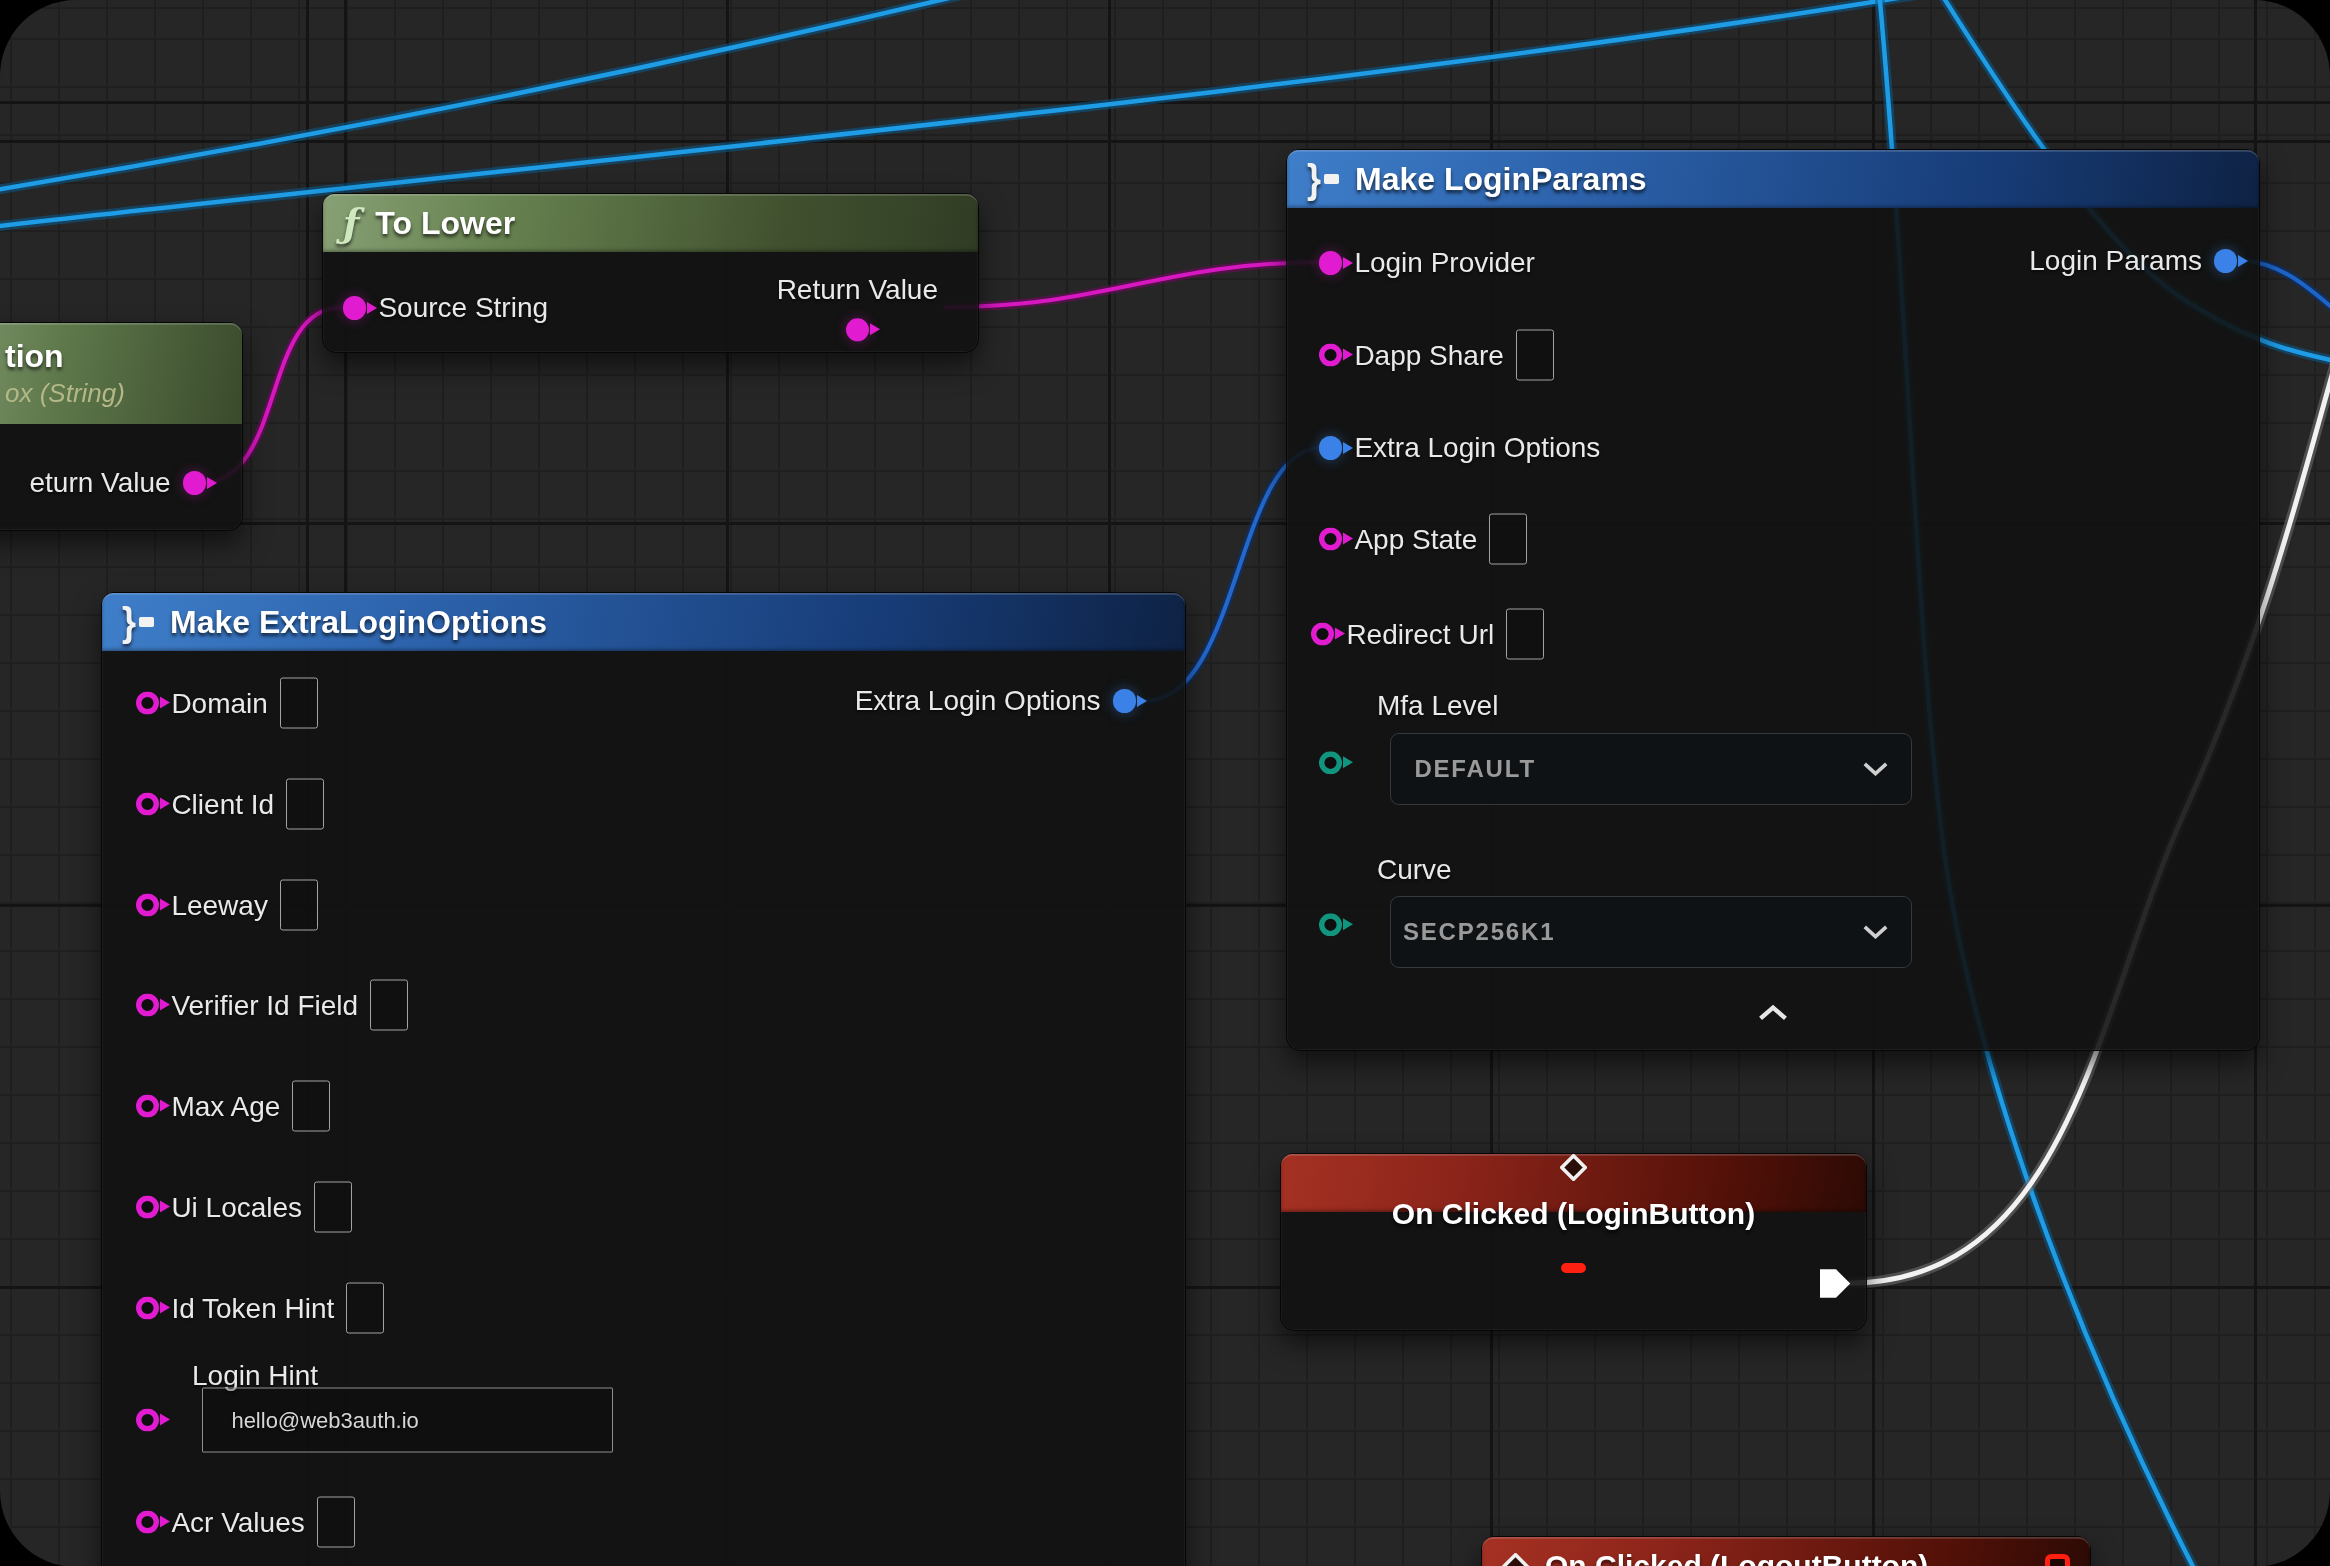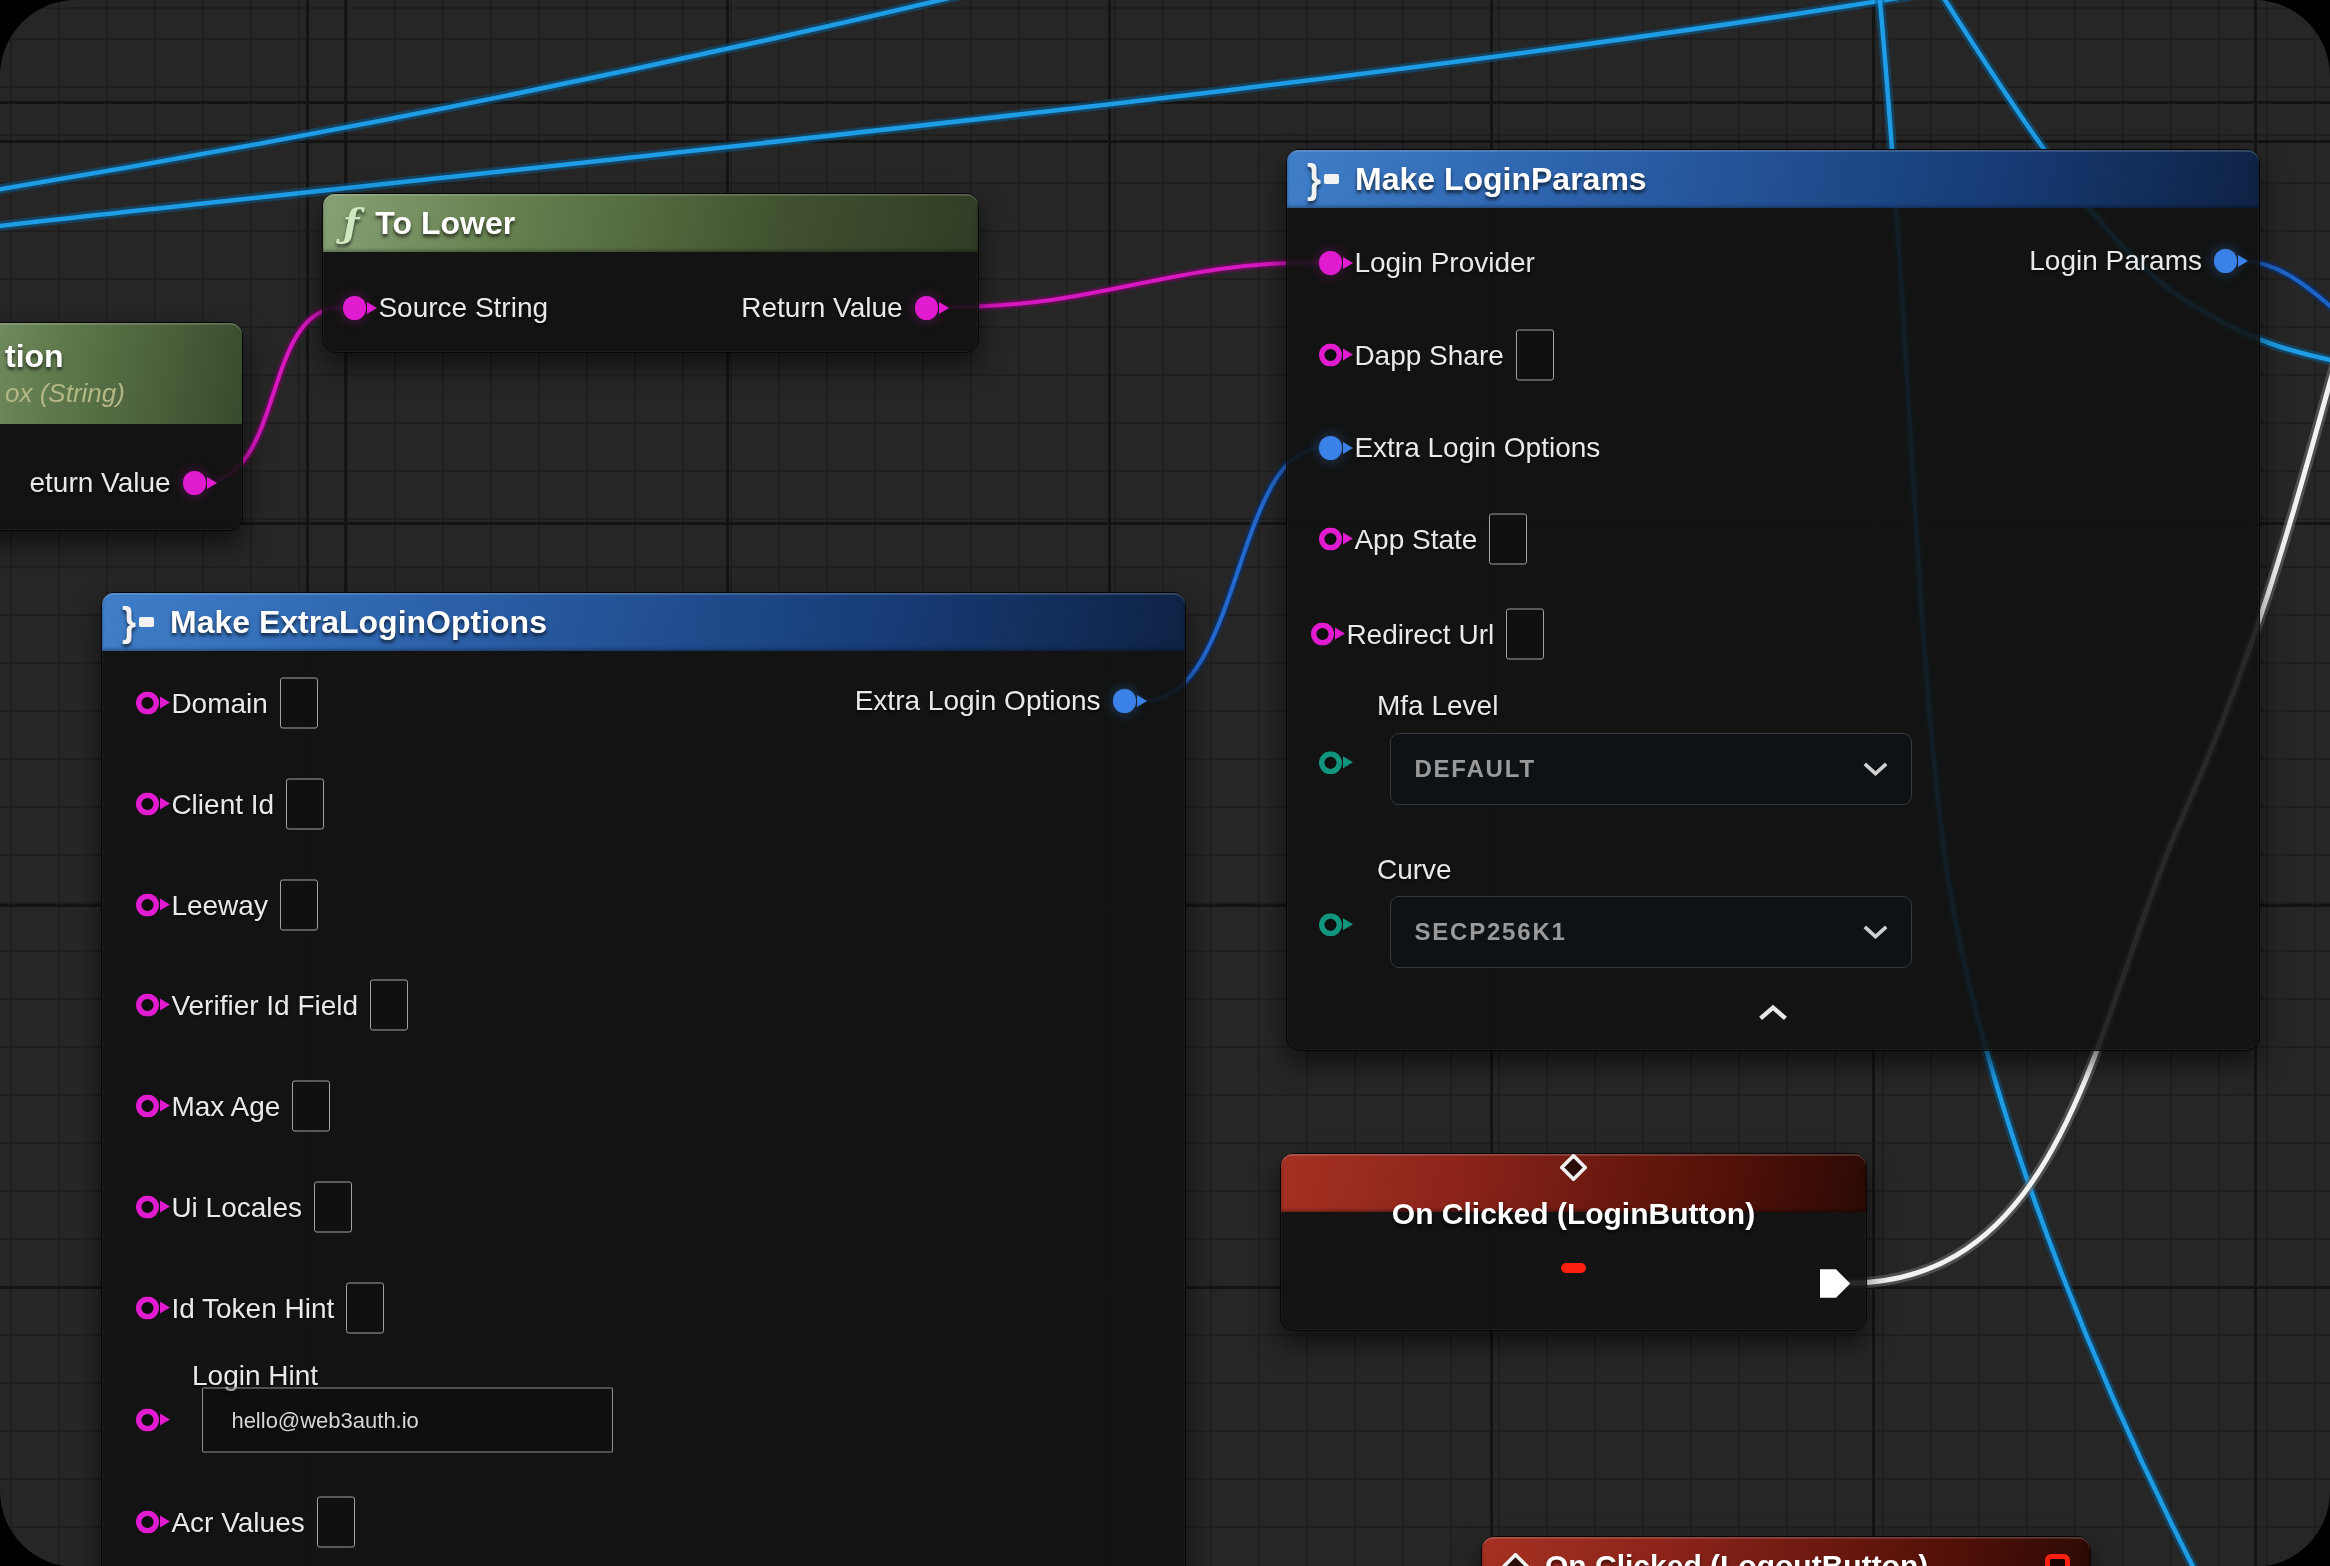--- a/index.html
+++ b/index.html
@@ -119,21 +119,21 @@
 
   <div class="node" style="left:322px;top:193px;width:655px;height:158px;">
     <div class="hdr green">
       <span class="ficon">ƒ</span>
       <span>To Lower</span>
     </div>
     <div class="prow" style="left:20px;top:114px;">
       <span class="pin str filled"></span>
       <span>Source String</span>
     </div>
-    <div class="prow" style="right:40px;top:114px;">
+    <div class="prow" style="right:40px;top:114px;flex-direction:column;">
       <span>Return Value</span>
       <span class="pin str filled"></span>
     </div>
   </div>
 
   <div class="node" style="left:101px;top:592px;width:1083px;height:1008px;">
     <div class="hdr blue">
       <span class="mk">
           <span class="br">}</span>
           <span class="bar"></span>
@@ -233,21 +233,21 @@
     <div class="dropdown" style="left:103px;top:583px;">
       <span class="val">DEFAULT</span>
       <svg width="25" height="14.4" viewBox="0 0 28 16">
           <polyline points="2,2 14,13 26,2" fill="none" stroke="#cfcfcf" stroke-width="4"></polyline>
         </svg>
     </div>
     <div class="grouplabel" style="left:90px;top:704px;">Curve</div>
     <div class="prow" style="left:32px;top:775px;">
       <span class="pin enum hollow"></span>
     </div>
-    <div class="dropdown" style="left:103px;top:746px;">
+    <div class="dropdown" style="left:103px;top:746px;padding-left:12px;">
       <span class="val">SECP256K1</span>
       <svg width="25" height="14.4" viewBox="0 0 28 16">
           <polyline points="2,2 14,13 26,2" fill="none" stroke="#cfcfcf" stroke-width="4"></polyline>
         </svg>
     </div>
     <div class="collapse" style="left:470px;top:854px;">
       <svg width="32" height="18" viewBox="0 0 36 20">
           <polyline points="4,16 18,4 32,16" fill="none" stroke="#e6e6e6" stroke-width="5"></polyline>
         </svg>
     </div>

